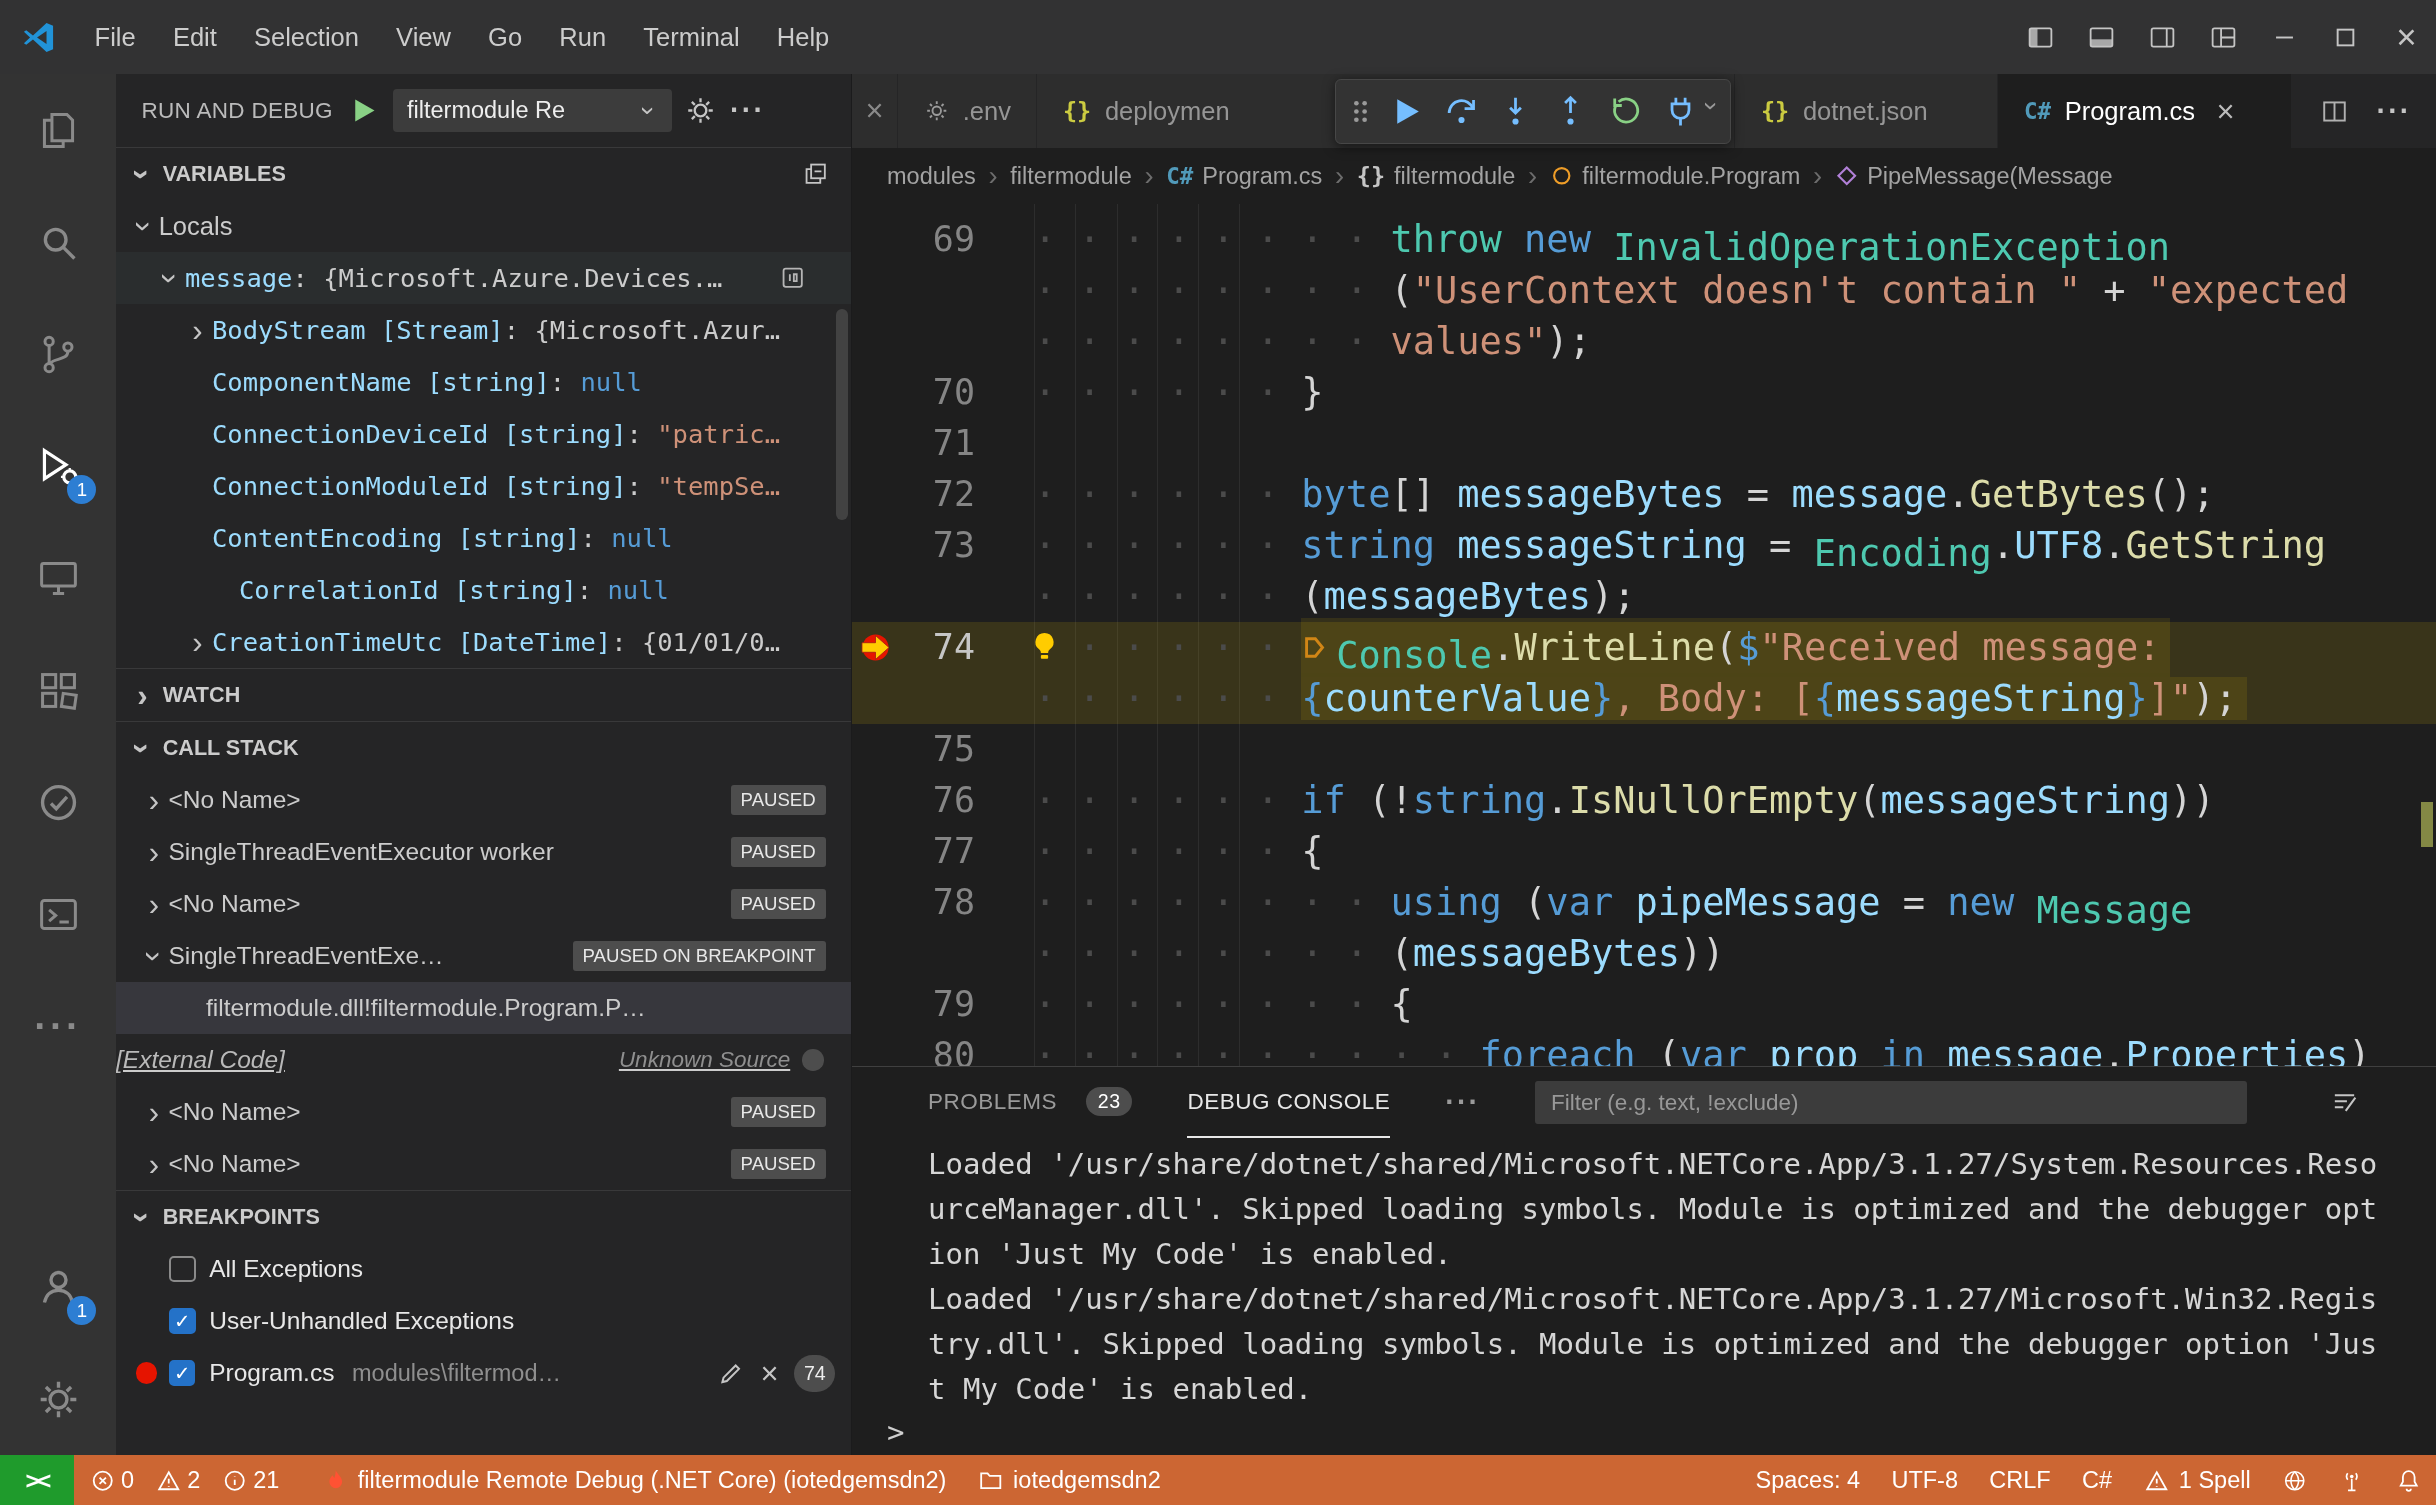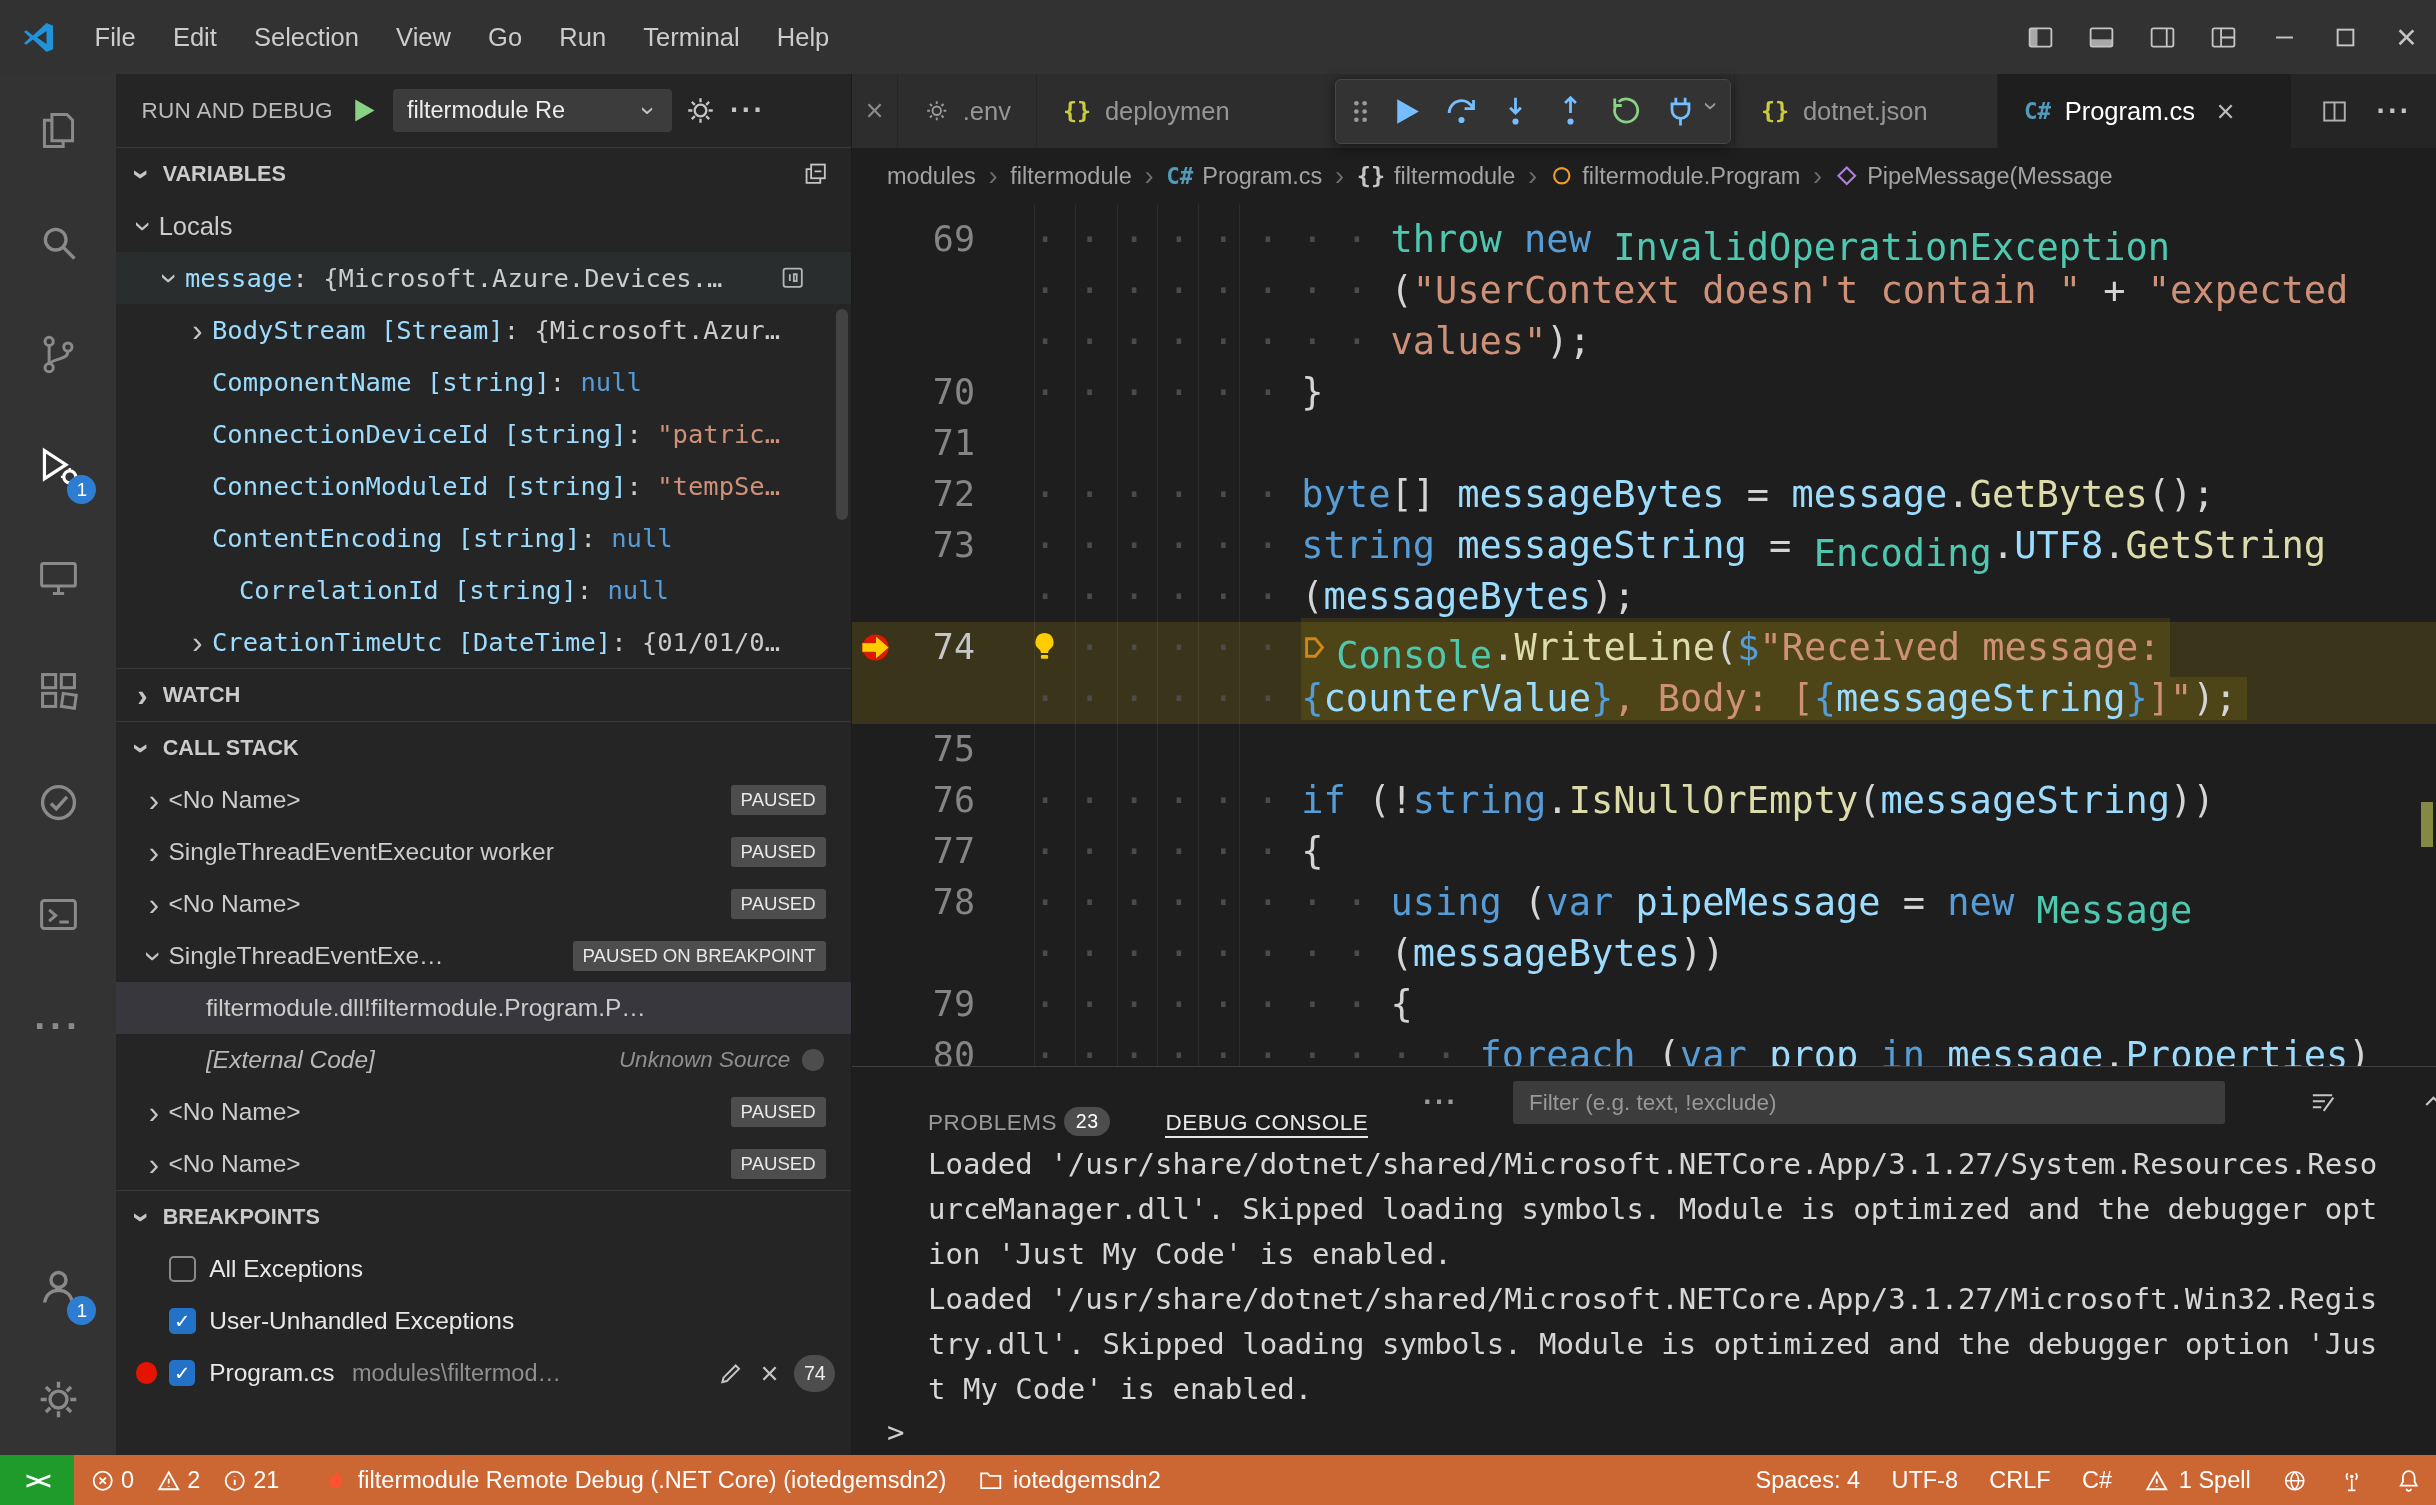--- a/index.html
+++ b/index.html
@@ -114,21 +114,21 @@
   .bulb svg{width:29px;height:37px;}
   .inl-bp{display:inline-flex;width:29px;height:33px;margin-right:5.9px;align-items:center;flex:none;}
   .inl-bp svg{width:25.5px;height:29px;}
   .tk-kw{color:#569cd6;} .tk-kw2{color:#4ec9b0;} .tk-type{color:#4ec9b0;margin-top:16px;} .tk-fn{color:#dcdcaa;}
   .tk-var{color:#9cdcfe;} .tk-str{color:#ce9178;} .tk-p{color:#d4d4d4;} .tk-ib{color:#569cd6;}
   .ruler-mark{position:absolute;right:3.9px;top:598px;width:11.8px;height:45px;background:#848945;}
 
   
   .panel{height:388px;border-top:1px solid rgba(128,128,128,.35);display:flex;flex-direction:column;flex:none;background:#1e1e1e;overflow:hidden;}
   .panel-header{height:71px;display:flex;align-items:center;padding:0 25.5px 0 76px;gap:55px;flex:none;}
-  .ptab{font-size:22.5px;letter-spacing:0.5px;color:#9a9a9a;height:69px;display:flex;align-items:flex-end;gap:7px;border-bottom:2px solid transparent;white-space:nowrap;}
+  .ptab{font-size:22.5px;letter-spacing:0.5px;color:#9a9a9a;height:69px;display:flex;align-items:center;gap:29px;border-bottom:2px solid transparent;white-space:nowrap;}
   .ptab.active{color:#e7e7e7;border-bottom-color:#e7e7e7;}
   .count-badge{background:#4d4d4d;color:#ffffff;border-radius:14.7px;padding:2.9px 11.8px;font-size:19.6px;}
   .panel-more{color:#9a9a9a;font-size:29px;font-weight:bold;letter-spacing:2px;}
   .filter{margin-left:auto;width:712px;height:43px;background:#3c3c3c;border:none;border-radius:2.9px;color:#e0e0e0;font-size:22.5px;padding:0 15.7px;font-family:"Liberation Sans",sans-serif;box-sizing:border-box;flex:none;}
   .filter::placeholder{color:#989898;}
   .picon{color:#c5c5c5;margin-left:27.4px;flex:none;}
   .picon svg{width:29px;height:29px;}
   .console{flex:1;overflow:hidden;padding:3.9px 0 0 76px;font-family:"DejaVu Sans Mono",monospace;font-size:29px;line-height:45px;color:#d6d6d6;}
   .console-line{width:1452px;word-break:break-all;white-space:pre-wrap;}
   .console-prompt{height:45px;margin-left:-41px;font-size:29px;color:#cfcfcf;}
@@ -379,21 +379,21 @@
             <span class="badge">PAUSED</span>
           </div>
           <div class="tree-row cs-row" style="padding-left: 23.5px;">
             <span class="chev down">›</span>
             <span class="cs-label">SingleThreadEventExe…</span>
             <span class="badge">PAUSED ON BREAKPOINT</span>
           </div>
           <div class="tree-row cs-row selected" style="padding-left: 90px;">
             <span class="cs-label">filtermodule.dll!filtermodule.Program.P…</span>
           </div>
-          <div class="tree-row cs-row" style="padding-left: 90px;">
+          <div class="tree-row cs-row" style=" text-decoration: underline;">
             <span class="cs-label italic">[External Code]</span>
             <span class="right-dim">Unknown Source</span>
             <span class="dot-badge"></span>
           </div>
           <div class="tree-row cs-row" style="padding-left: 23.5px;">
             <span class="chev">›</span>
             <span class="cs-label">&lt;No Name&gt;</span>
             <span class="badge">PAUSED</span>
           </div>
           <div class="tree-row cs-row" style="padding-left: 23.5px;">

